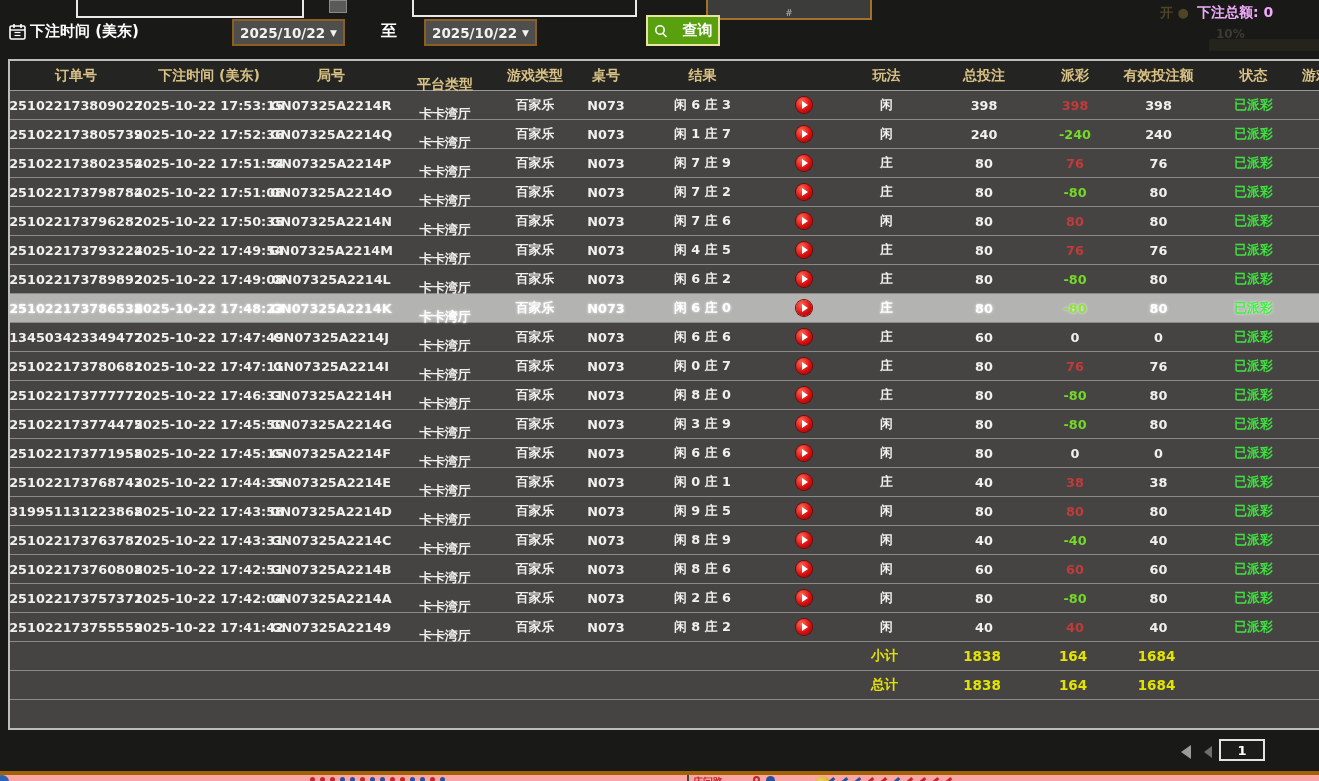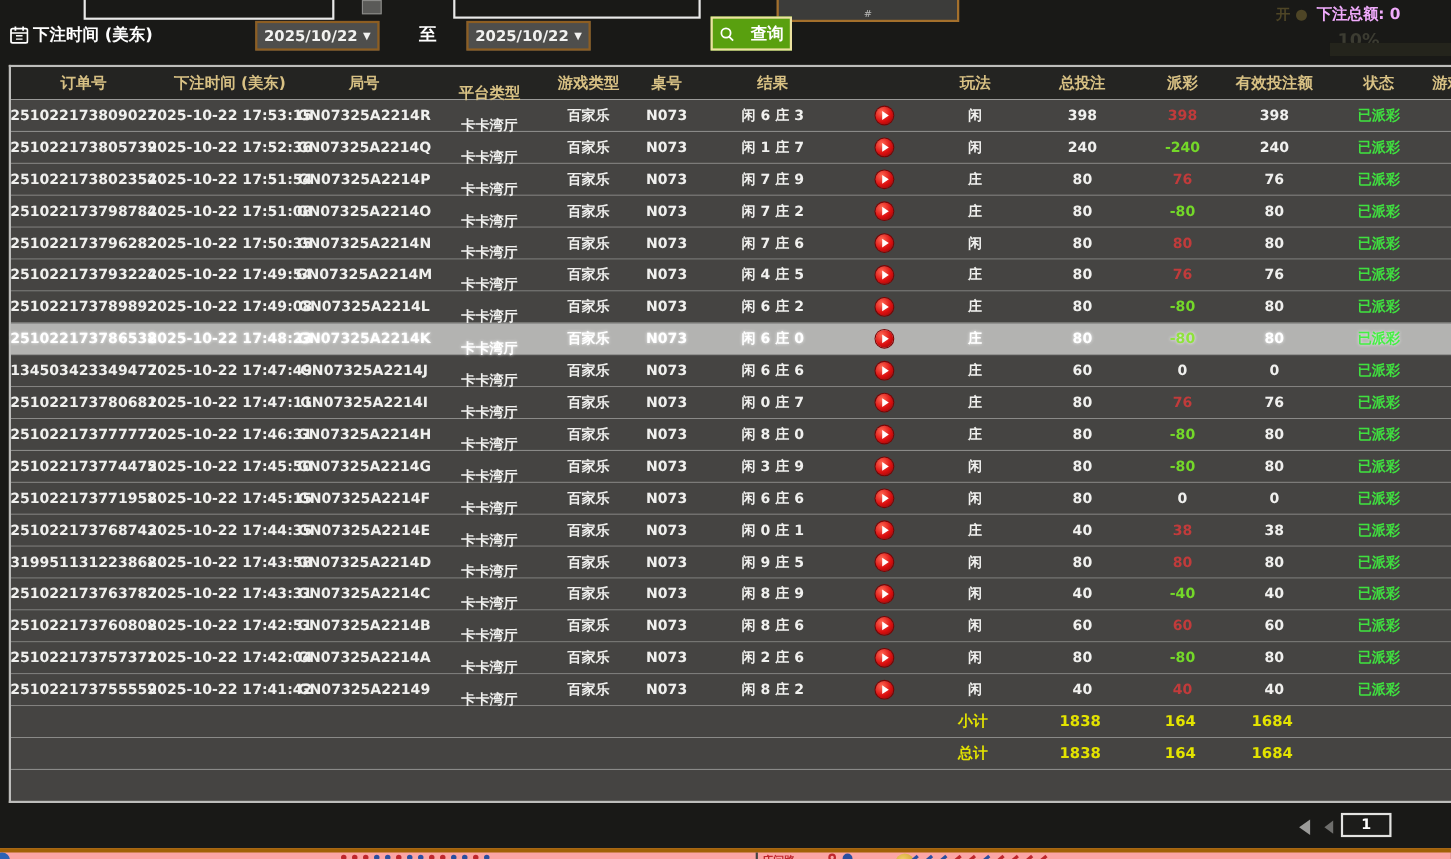--- a/index.html
+++ b/index.html
@@ -85,21 +85,21 @@
 <div class="stage">
 
   <div class="cutbox" style="left:76px;top:-6px;width:228px;height:24px;"></div>
   <div class="graysq" style="left:329px;top:0;width:18px;height:13px;"></div>
   <div class="cutbox" style="left:412px;top:-6px;width:225px;height:23px;"></div>
   <div class="cutbox orange" style="left:706px;top:-8px;width:166px;height:28px;">
       <span>#</span>
     </div>
   <span class="faint" style="left:1160px;top:4px;font-size:13px;"><span>开</span> ●</span>
   <span class="faint" style="left:1197px;top:4px;font-size:14px;color:#f0abfc;">下注总额: 0</span>
-  <span class="faint" style="left:1216px;top:27px;font-size:16px;color:#3c3c32;">10%</span>
+  <span class="faint" style="left:1216px;top:27px;font-size:12px;color:#3c3c32;">10%</span>
   <div class="faintbox" style="left:1209px;top:39px;width:110px;height:12px;"></div>
 
   <div class="filterbar">
     <svg class="calicon" viewBox="0 0 17 17">
       <rect x="1" y="3" width="15" height="13" rx="1.5" fill="none" stroke="#fff" stroke-width="1.6"></rect>
       <line x1="5" y1="1" x2="5" y2="5" stroke="#fff" stroke-width="1.6"></line>
       <line x1="12" y1="1" x2="12" y2="5" stroke="#fff" stroke-width="1.6"></line>
       <line x1="1" y1="7" x2="16" y2="7" stroke="#fff" stroke-width="1.4"></line>
       <line x1="5.5" y1="9.5" x2="11.5" y2="9.5" stroke="#fff" stroke-width="1.2"></line>
       <line x1="5.5" y1="12.5" x2="11.5" y2="12.5" stroke="#fff" stroke-width="1.2"></line>

